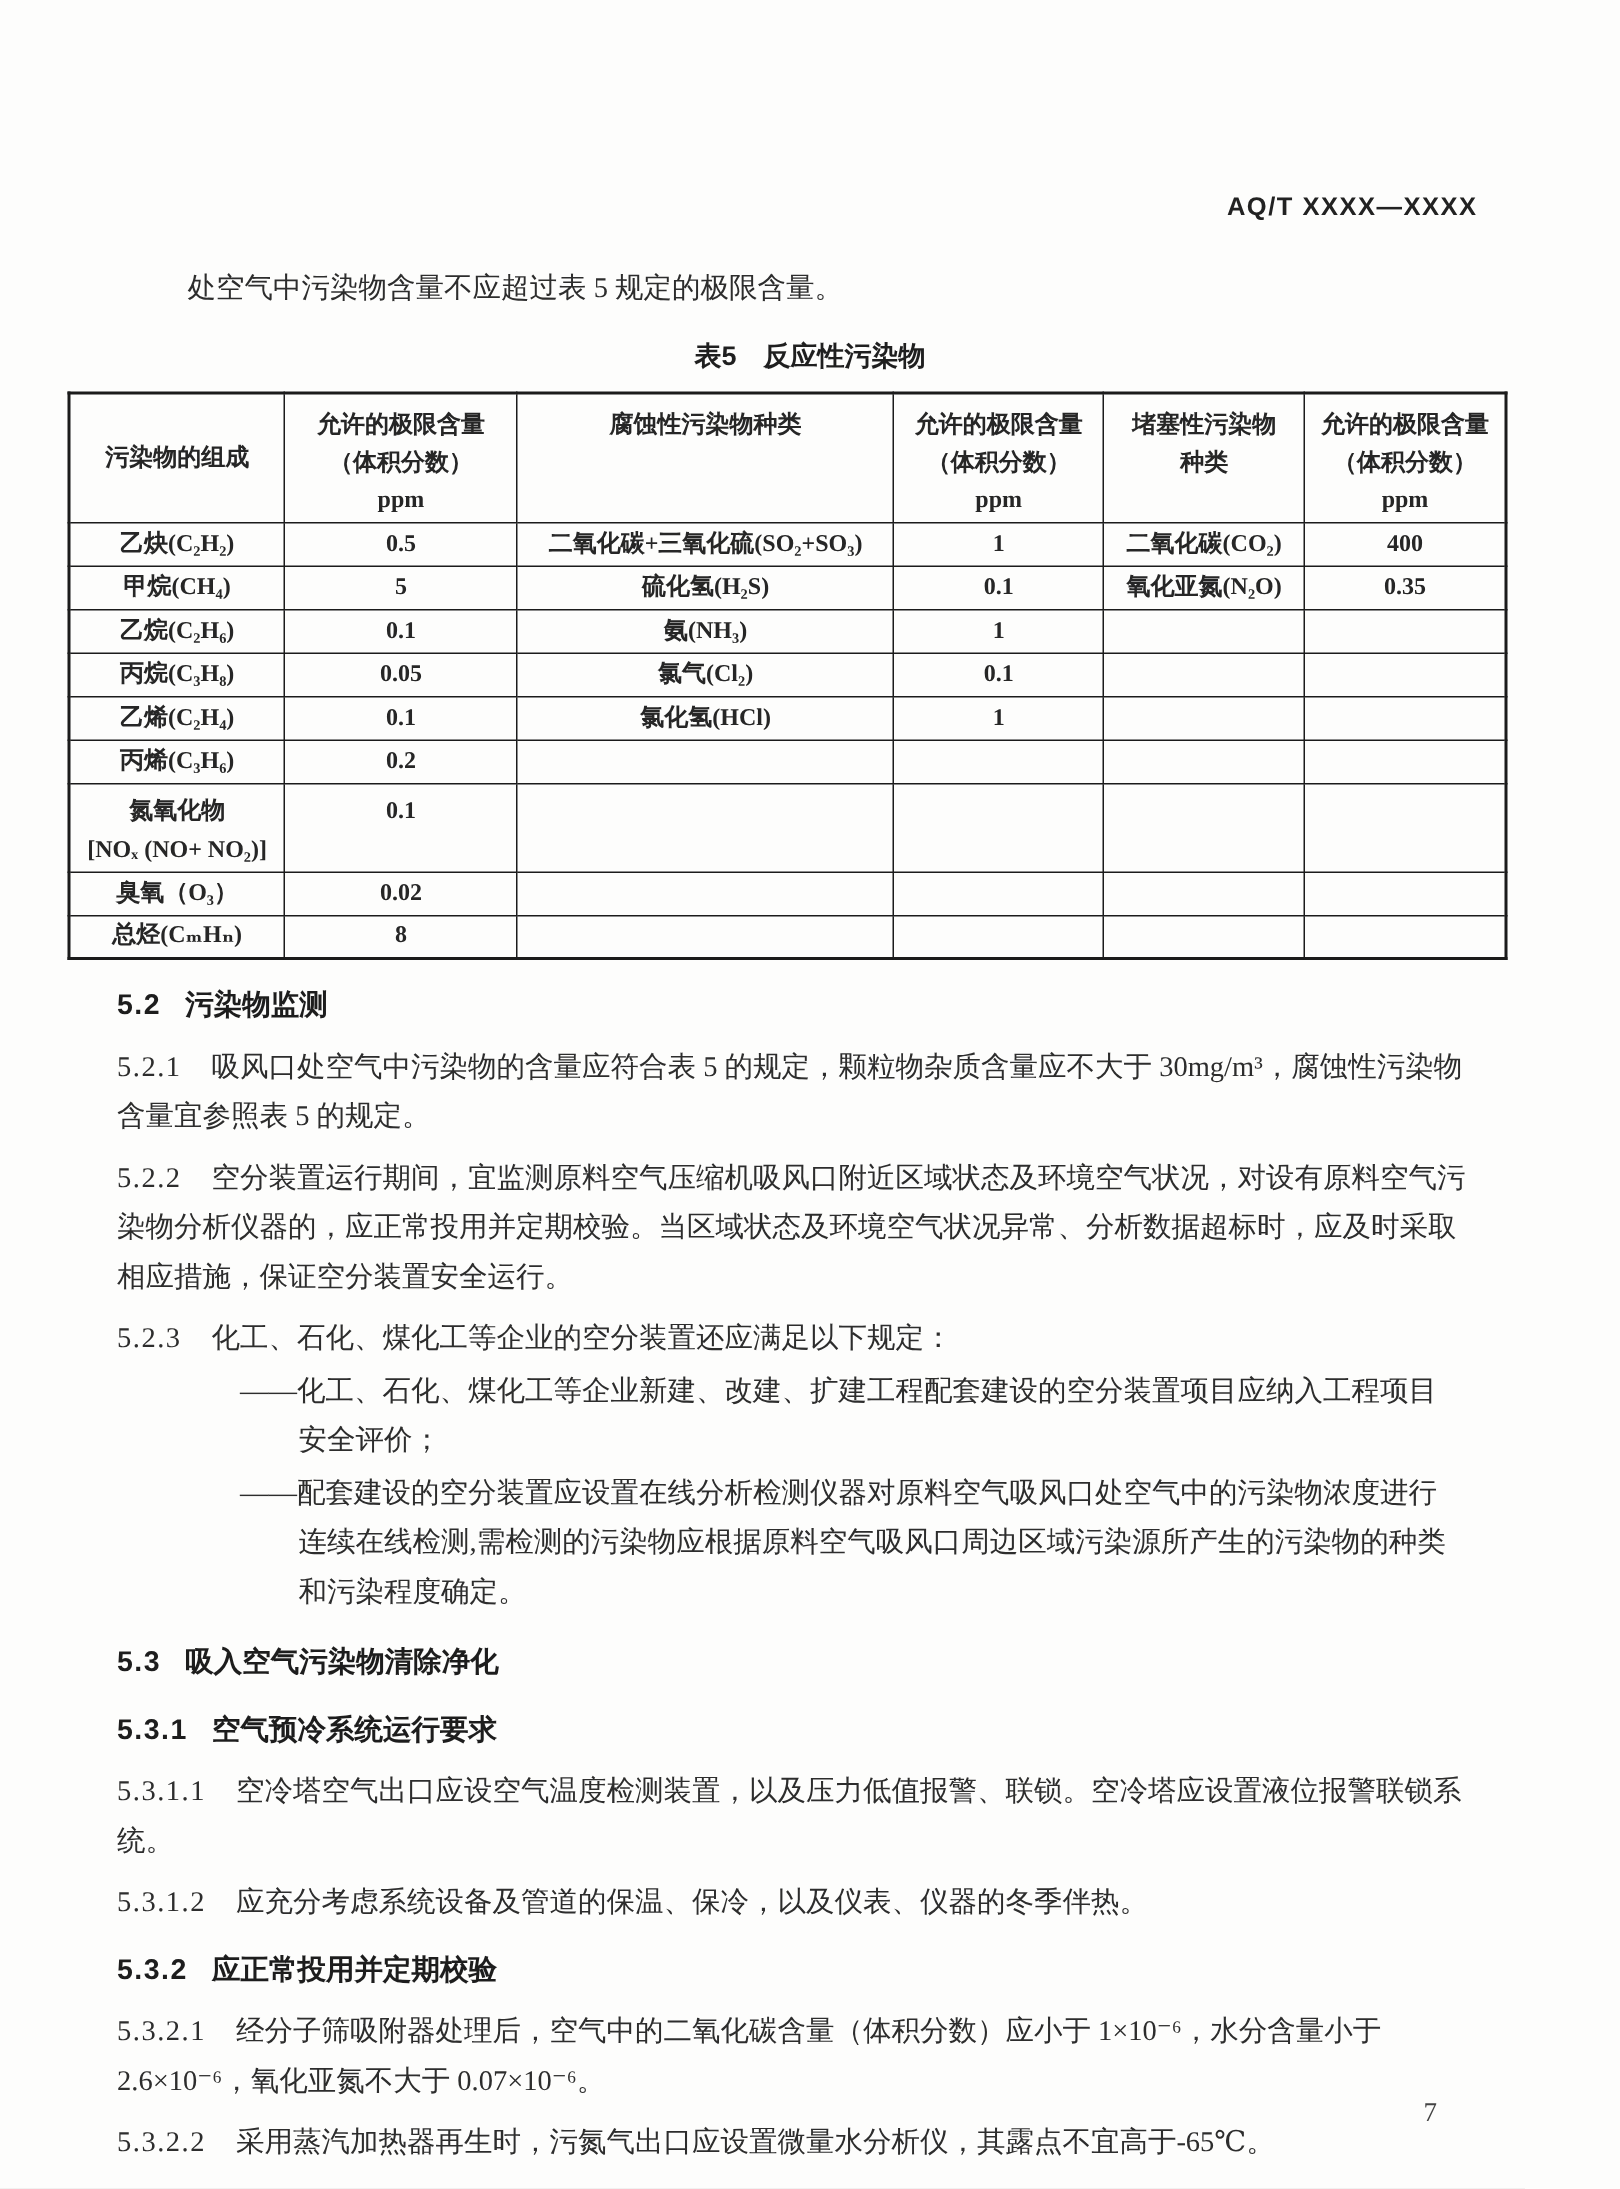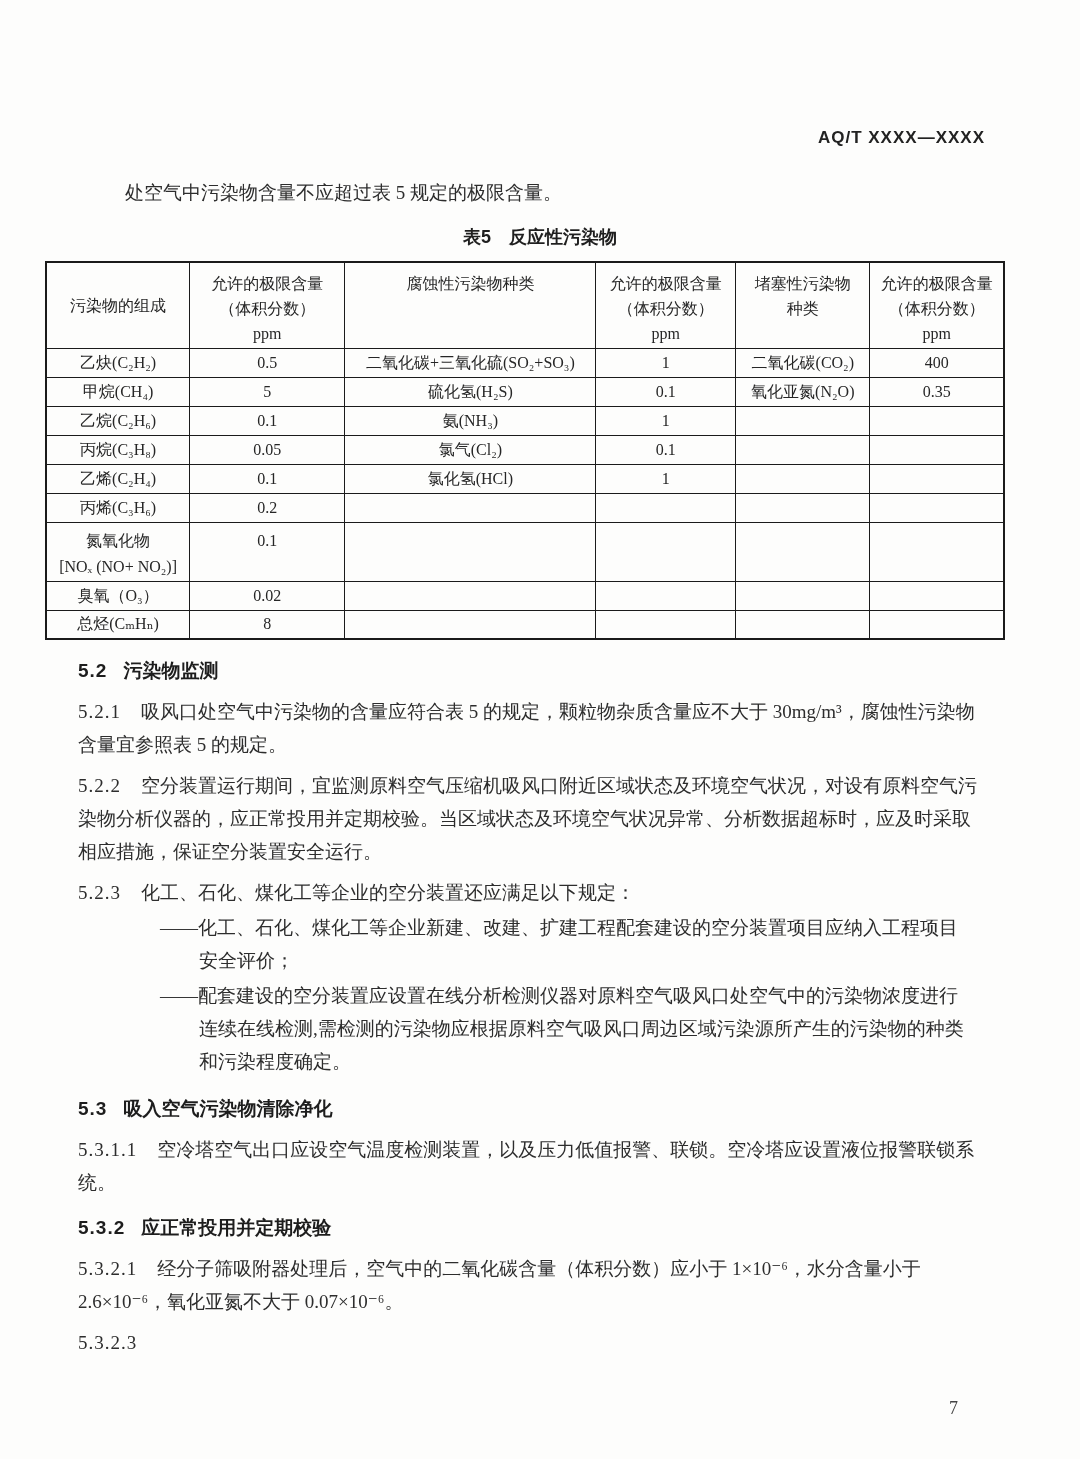--- a/index.html
+++ b/index.html
@@ -17,21 +17,21 @@
   .intro { margin:28px 50px 0 80px; font-size:19px; line-height:33px; }
   .tbl-caption {
     margin-top:16px; text-align:center; font-size:18px; font-weight:bold;
     font-family:"Liberation Sans","DejaVu Sans",sans-serif; color:#1f1f1f;
   }
   table.t5 {
     margin-top:12px; width:960px; border-collapse:collapse;
     border:2px solid #1b1b1b; table-layout:fixed;
   }
   table.t5 th, table.t5 td {
-    border:1.8px solid #1b1b1b; font-weight:normal;
+    border:1.8px solid #1b1b1b; font-weight:bold;
     text-align:center; font-size:16px; color:#262626; overflow:hidden;
   }
   table.t5 th { height:86px; vertical-align:top; padding-top:8px; line-height:25px; white-space:pre-line; }
   table.t5 th.vmid { vertical-align:middle; padding-top:0; }
   table.t5 td { height:29px; line-height:22px; padding:1px 2px; white-space:pre-line; }
   tr.row-tall td { height:58px; vertical-align:top; padding-top:5px; line-height:26px; }
   .sec { margin-left:33px; margin-right:48px; font-size:19px; line-height:33px; }
   .sec .num { display:inline-block; margin-right:20px; letter-spacing:1px; }
   .heading {
     font-family:"Liberation Sans","DejaVu Sans",sans-serif; font-weight:bold; color:#1d1d1d;
@@ -177,34 +177,43 @@
     <span class="num">5.2.3</span><span>化工、石化、煤化工等企业的空分装置还应满足以下规定：</span>
   </p>
 
   <p class="dash">——化工、石化、煤化工等企业新建、改建、扩建工程配套建设的空分装置项目应纳入工程项目安全评价；</p>
   <p class="dash">——配套建设的空分装置应设置在线分析检测仪器对原料空气吸风口处空气中的污染物浓度进行连续在线检测,需检测的污染物应根据原料空气吸风口周边区域污染源所产生的污染物的种类和污染程度确定。</p>
 
   <div class="sec heading h2">
     <span class="num">5.3</span><span>吸入空气污染物清除净化</span>
   </div>
 
+  <div class="sec heading h3">
+    <span class="num">5.3.1</span><span>空气预冷系统运行要求</span>
+  </div>
 
   <p class="sec p">
     <span class="num">5.3.1.1</span><span>空冷塔空气出口应设空气温度检测装置，以及压力低值报警、联锁。空冷塔应设置液位报警联锁系统。</span>
   </p>
 
+  <p class="sec p">
+    <span class="num">5.3.1.2</span><span>应充分考虑系统设备及管道的保温、保冷，以及仪表、仪器的冬季伴热。</span>
+  </p>
 
   <div class="sec heading h3">
     <span class="num">5.3.2</span><span>应正常投用并定期校验</span>
   </div>
 
   <p class="sec p">
     <span class="num">5.3.2.1</span><span>经分子筛吸附器处理后，空气中的二氧化碳含量（体积分数）应小于 1×10⁻⁶，水分含量小于 2.6×10⁻⁶，氧化亚氮不大于 0.07×10⁻⁶。</span>
   </p>
 
+  <p class="sec p">
+    <span class="num">5.3.2.2</span><span>采用蒸汽加热器再生时，污氮气出口应设置微量水分析仪，其露点不宜高于-65℃。</span>
+  </p>
 
   <p class="sec p">
     <span class="num">5.3.2.3</span>
   </p>
 
   <div class="page-number">7</div>
 
 </div>
 
 </body></html>

